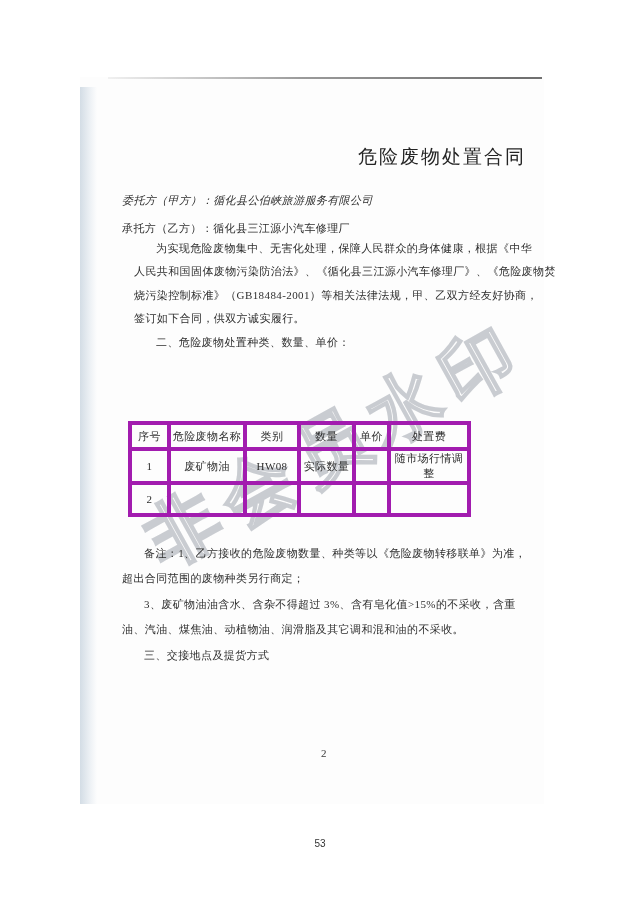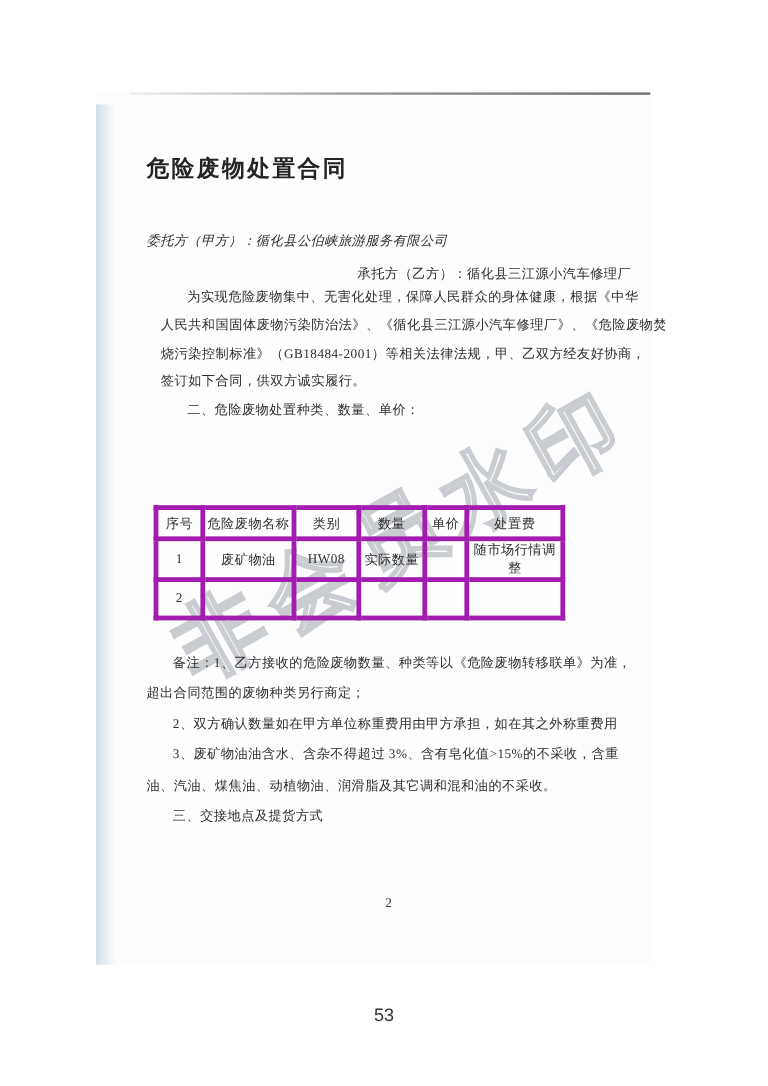--- a/index.html
+++ b/index.html
@@ -40,27 +40,27 @@
     -webkit-text-stroke:2px rgba(195,199,204,0.9);
     z-index:1;
     user-select:none;
   }
 
   .content {
     position:absolute; left:42px; top:0; width:404px; height:727px;
     z-index:2; font-size:11px; letter-spacing:0.4px;
   }
   .doc-title {
-    position:absolute; top:51px; left:0; width:100%;
-    text-align:left; font-size:19px; font-weight:bold;
+    position:absolute; top:67px; left:0; width:100%;
+    text-align:right; font-size:19px; font-weight:normal;
     letter-spacing:2px; color:#242424;
   }
   .party { position:absolute; left:0; width:100%; white-space:nowrap; }
   .party-a { top:116px;font-style:italic; }
-  .party-b { top:144px;text-align:right; }
+  .party-b { top:144px; }
 
   .block-mid { position:absolute; top:160px; left:0; width:100%;margin-left:12px; }
   .block-mid .ln { height:23.4px; line-height:23.4px; white-space:nowrap; }
 
   .block-notes { position:absolute; top:464px; left:0; width:100%; }
   .block-notes .ln { height:25.4px; line-height:25.4px; white-space:nowrap; }
 
   .indent { text-indent:22px; }
 
   table.waste-table {
@@ -79,21 +79,21 @@
   .waste-table tr.r2   { height:32px; }
   col.c1{width:39px} col.c2{width:76px} col.c3{width:54px}
   col.c4{width:55px} col.c5{width:35px} col.c6{width:80px}
 
   .page-num {
     position:absolute; top:670px; left:0; width:100%;
     text-align:center; font-size:11px; color:#3a3a3a;
   }
   .viewer-page-num {
     position:absolute; top:838px; left:0; width:640px;
-    text-align:center; font-size:15px; color:#333;
+    text-align:center; font-size:10px; color:#333;
     font-family:"Liberation Sans", sans-serif;
   }
 </style>
 </head>
 <body>
 
 <div class="viewer">
 
   <div class="page">
     <div class="top-edge"></div>
@@ -149,21 +149,20 @@
           <td></td>
           <td></td>
           <td></td>
         </tr>
       </tbody>
         </table>
 
       <div class="block-notes">
         <div class="ln indent">备注：1、乙方接收的危险废物数量、种类等以《危险废物转移联单》为准，</div>
         <div class="ln">超出合同范围的废物种类另行商定；</div>
-        <div class="ln indent">2、双方确认数量如在甲方单位称重费用由甲方承担，如在其之外称重费用</div>
         <div class="ln indent">3、废矿物油油含水、含杂不得超过 3%、含有皂化值&gt;15%的不采收，含重</div>
         <div class="ln">油、汽油、煤焦油、动植物油、润滑脂及其它调和混和油的不采收。</div>
         <div class="ln indent">三、交接地点及提货方式</div>
       </div>
 
       <div class="page-num">2</div>
     </div>
   </div>
 
   <div class="viewer-page-num">53</div>

